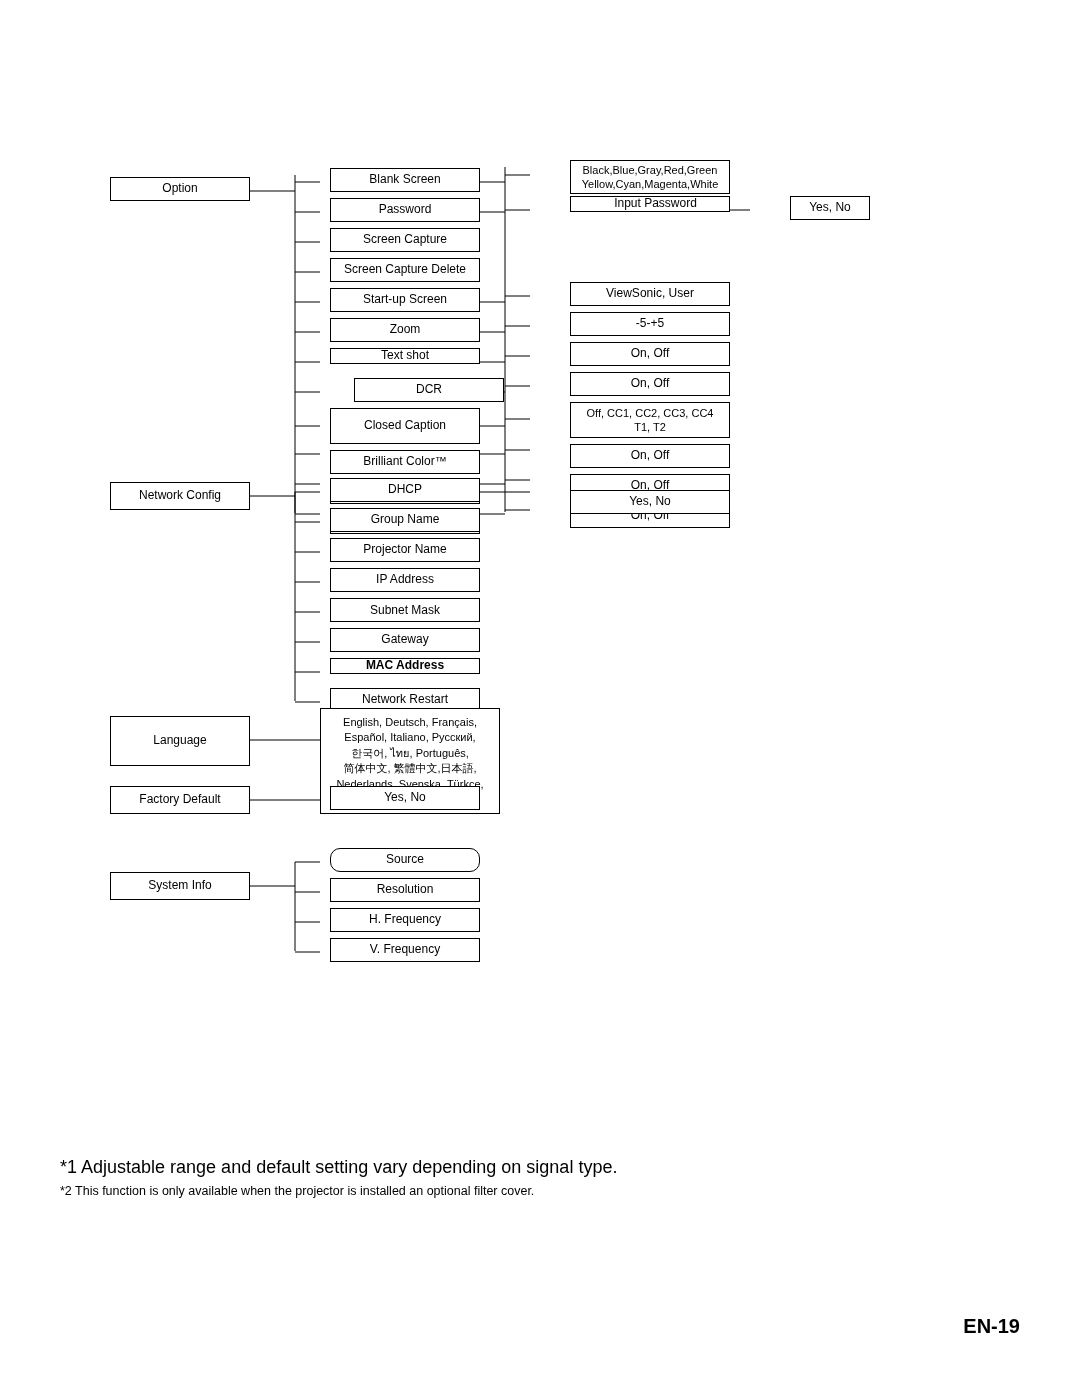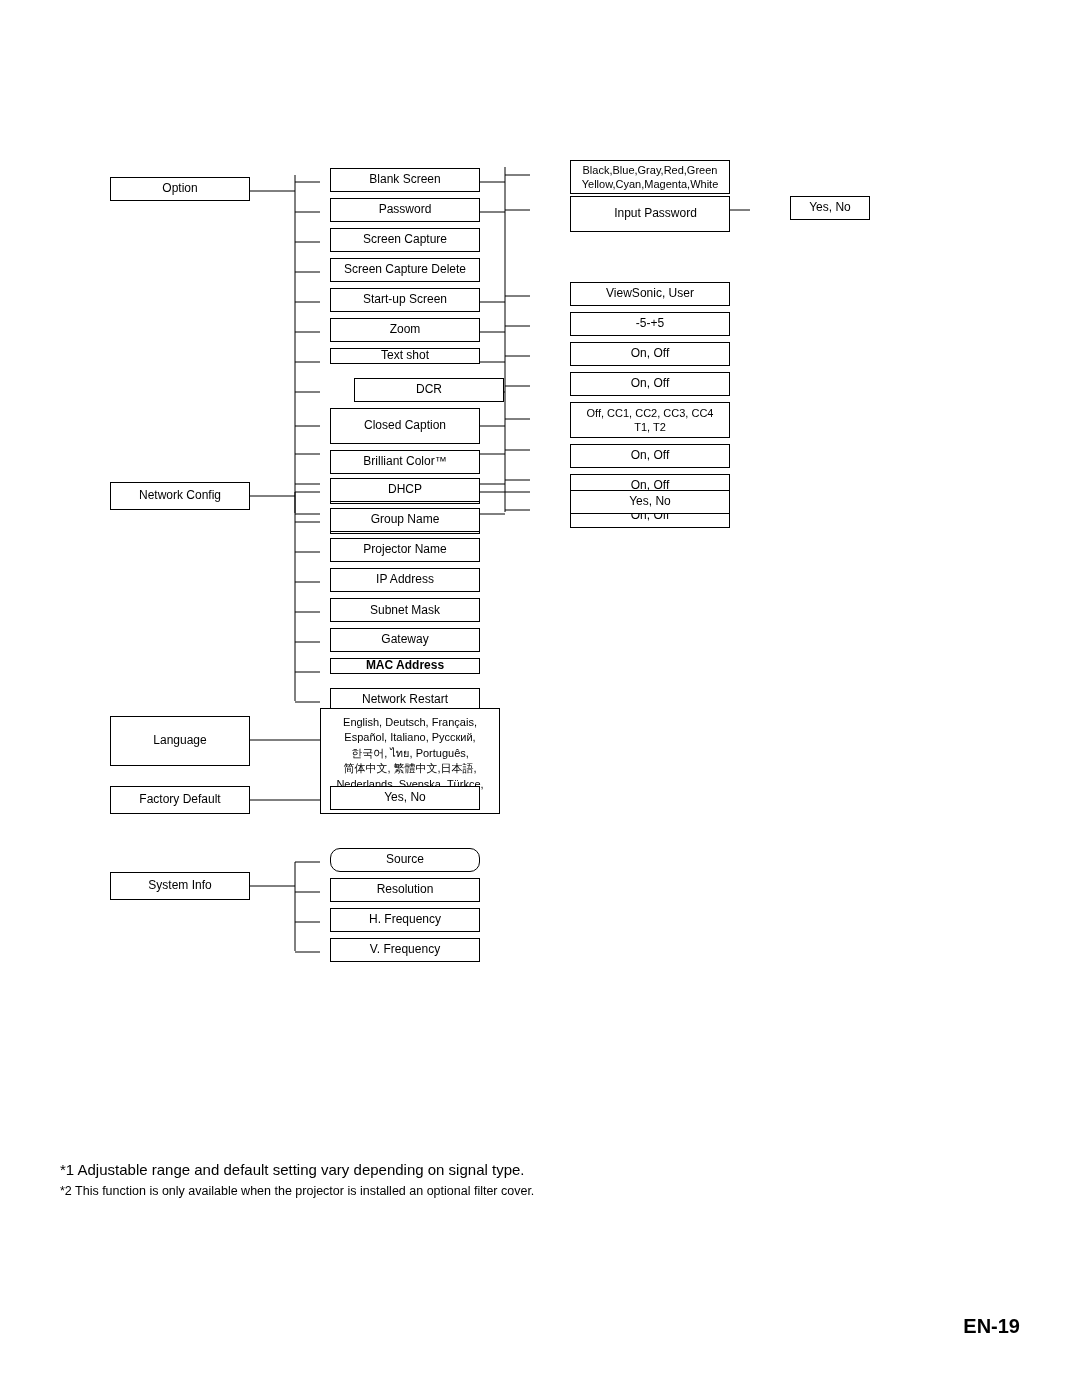--- a/index.html
+++ b/index.html
@@ -257,21 +257,21 @@
       <span>H. Frequency</span>
     </div>
     <div class="box col2" style="top:878px; height:24px; display:flex; align-items:center; justify-content:center;">
       <span>V. Frequency</span>
     </div>
 
     <div class="box col3" style="top:100px; height:34px; display:flex; align-items:center; justify-content:center; font-size:11px; text-align:center;">
       <span>Black,Blue,Gray,Red,Green<br>Yellow,Cyan,Magenta,White</span>
     </div>
 
-    <div class="box col3" style="top:136px; height:36px; display:flex; align-items:center; justify-content:center;padding-left:19px;">
+    <div class="box col3" style="top:136px; height:16px; display:flex; align-items:center; justify-content:center;padding-left:19px;">
       <span>Input Password</span>
     </div>
 
     <div class="box col3" style="top:222px; height:24px; display:flex; align-items:center; justify-content:center;">
       <span>ViewSonic, User</span>
     </div>
 
     <div class="box col3" style="top:252px; height:24px; display:flex; align-items:center; justify-content:center;">
       <span>-5-+5</span>
     </div>
@@ -304,18 +304,18 @@
       <span>Yes, No</span>
     </div>
 
     <div class="box col4" style="top:136px; height:24px; display:flex; align-items:center; justify-content:center;">
       <span>Yes, No</span>
     </div>
 
   </div>
 
   <div style="position:absolute; bottom:180px; left:60px;">
-    <div style="font-size:15px; margin-bottom:6px;">*1 Adjustable range and default setting vary depending on signal type.</div>
+    <div style="font-size:18px; margin-bottom:6px;">*1 Adjustable range and default setting vary depending on signal type.</div>
     <div style="font-size:12.5px;">*2 This function is only available when the projector is installed an optional filter cover.</div>
   </div>
 
   <div style="position:absolute; bottom:40px; right:60px; font-size:20px; font-weight:bold;">EN-19</div>
 </div>
 
 </body></html>

